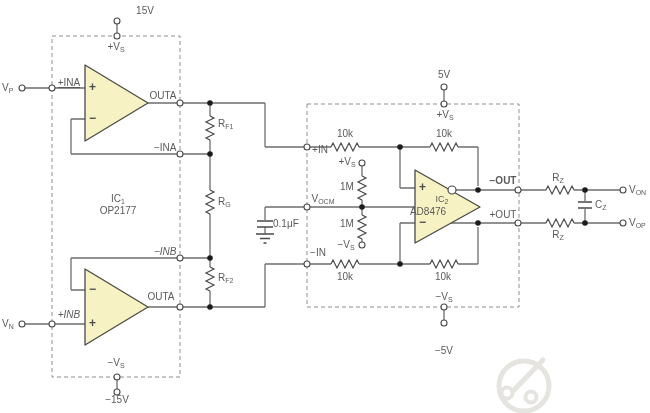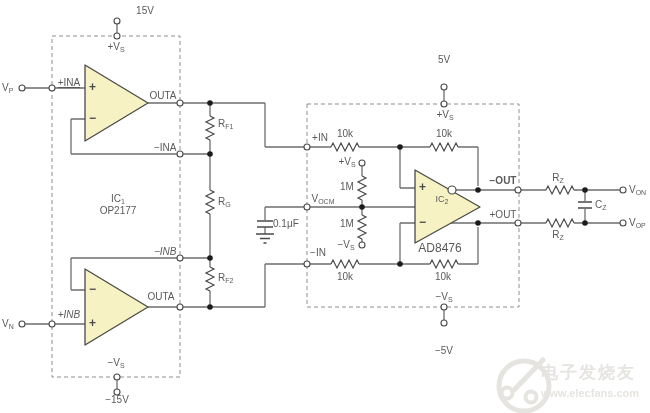--- a/index.html
+++ b/index.html
@@ -148,32 +148,32 @@
   <span class="lbl c" style="left:69px;top:309px;font-style:italic;"><span>+INB</span></span>
 
   <span class="lbl c" style="left:163px;top:90px;"><span>OUTA</span></span>
   <span class="lbl" style="left:154px;top:142px;"><span>−INA</span></span>
   <span class="lbl" style="left:154px;top:246px;font-style:italic;"><span>−INB</span></span>
   <span class="lbl c" style="left:161px;top:291px;"><span>OUTA</span></span>
 
   <span class="lbl c" style="left:118px;top:193px;"><span>IC</span><span class="sub">1</span></span>
   <span class="lbl c" style="left:118px;top:205px;"><span>OP2177</span></span>
   <span class="lbl c" style="left:442px;top:194px;font-size:9px;"><span>IC</span><span class="sub">2</span></span>
-  <span class="lbl c" style="left:440px;top:206px;font-size:12px;margin-top:37px;"><span>AD8476</span></span>
+  <span class="lbl c" style="left:428px;top:206px;font-size:10px;"><span>AD8476</span></span>
 
   <span class="lbl" style="left:218px;top:118px;"><span>R</span><span class="sub">F1</span></span>
   <span class="lbl" style="left:218px;top:196px;"><span>R</span><span class="sub">G</span></span>
   <span class="lbl" style="left:218px;top:272px;"><span>R</span><span class="sub">F2</span></span>
 
-  <span class="lbl c" style="left:444px;top:54px;"><span>5V</span></span>
+  <span class="lbl c" style="left:444px;top:69px;"><span>5V</span></span>
   <span class="lbl c" style="left:445px;top:109px;"><span>+V</span><span class="sub">S</span></span>
   <span class="lbl c" style="left:444px;top:291px;"><span>−V</span><span class="sub">S</span></span>
   <span class="lbl c" style="left:444px;top:345px;"><span>−5V</span></span>
 
-  <span class="lbl c" style="left:320px;top:132px;"><span>+IN</span></span>
+  <span class="lbl c" style="left:320px;top:144px;"><span>+IN</span></span>
   <span class="lbl c" style="left:318px;top:247px;"><span>−IN</span></span>
   <span class="lbl c" style="left:323px;top:193px;"><span>V</span><span class="sub">OCM</span></span>
   <span class="lbl c" style="left:503px;top:175px;font-weight:bold;"><span>−OUT</span></span>
   <span class="lbl c" style="left:503px;top:209px;"><span>+OUT</span></span>
 
   <span class="lbl c" style="left:345px;top:128px;"><span>10k</span></span>
   <span class="lbl c" style="left:444px;top:128px;"><span>10k</span></span>
   <span class="lbl c" style="left:345px;top:271px;"><span>10k</span></span>
   <span class="lbl c" style="left:443px;top:271px;"><span>10k</span></span>
   <span class="lbl c" style="left:347px;top:156px;"><span>+V</span><span class="sub">S</span></span>
@@ -188,16 +188,14 @@
   <span class="lbl" style="left:629px;top:184px;"><span>V</span><span class="sub">ON</span></span>
   <span class="lbl" style="left:629px;top:217px;"><span>V</span><span class="sub">OP</span></span>
 
   <span class="sym" style="left:89px;top:81px;">+</span>
   <span class="sym" style="left:89px;top:112px;">−</span>
   <span class="sym" style="left:89px;top:283px;">−</span>
   <span class="sym" style="left:89px;top:317px;">+</span>
   <span class="sym" style="left:419px;top:181px;">+</span>
   <span class="sym" style="left:419px;top:216px;">−</span>
 
-  <span class="wm-title">电子发烧友</span>
-  <span class="wm-url">www.elecfans.com</span>
 
 </div>
 
 </body></html>

